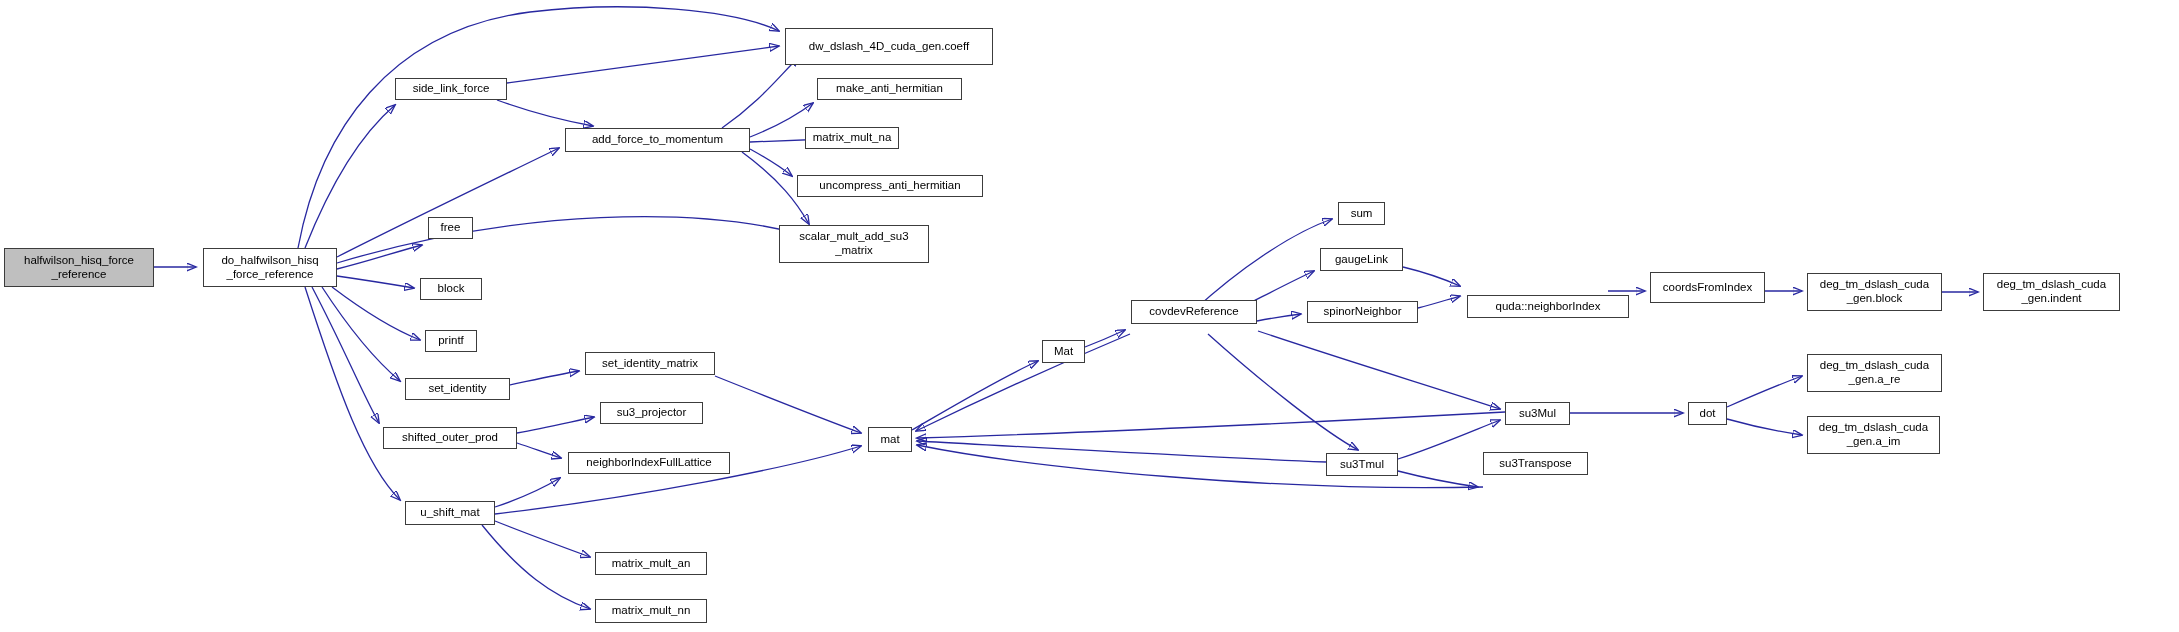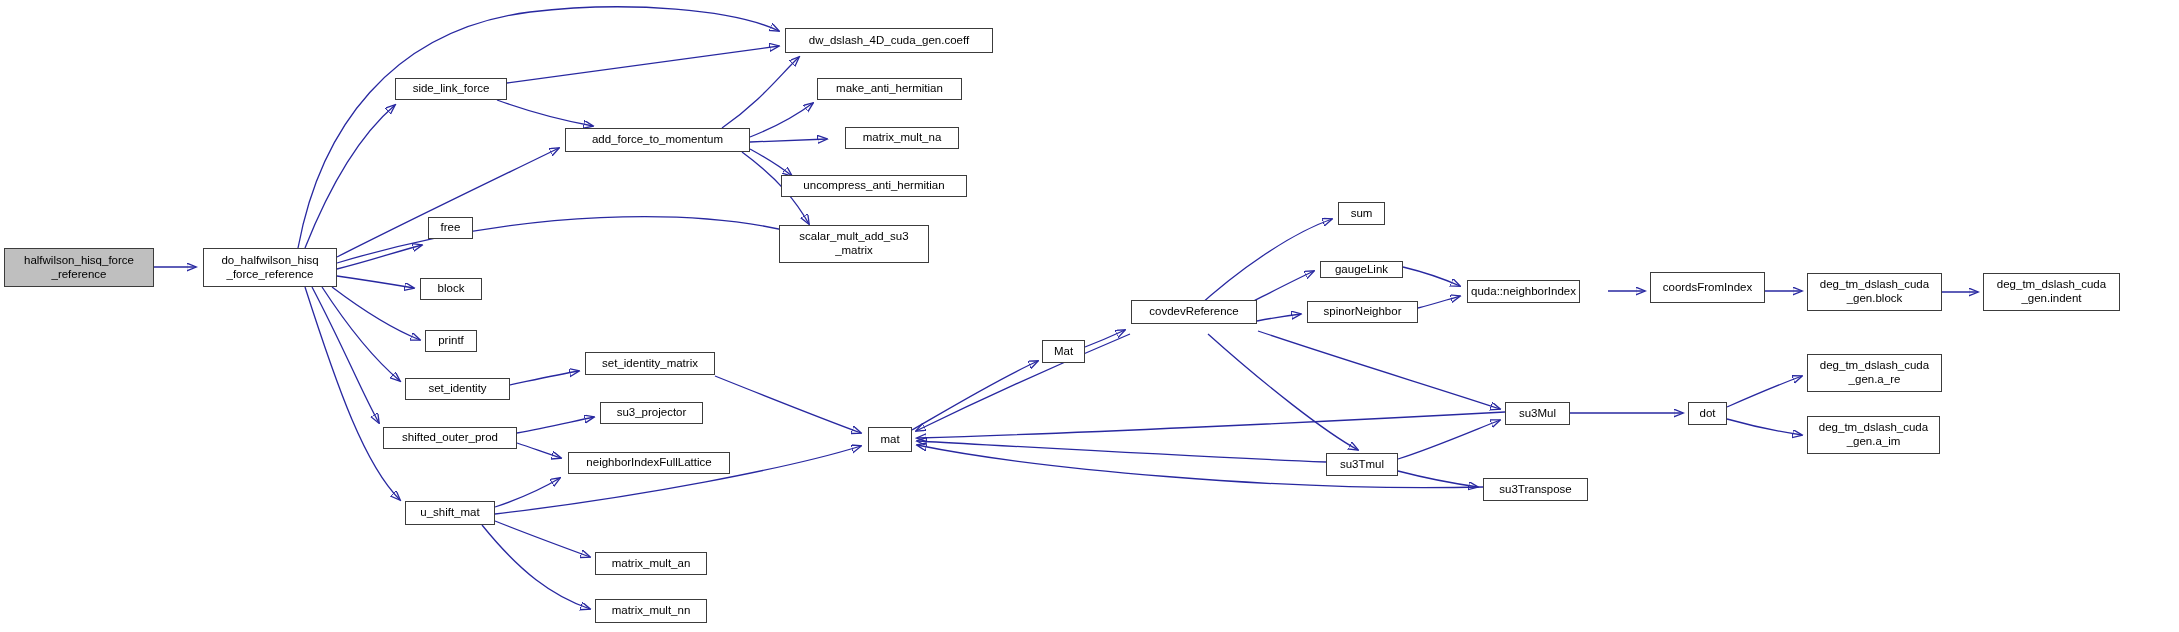--- a/index.html
+++ b/index.html
@@ -89,51 +89,51 @@
     <path marker-end="url(#arw)" d="M1326,462 C1180,456 1010,446 917,441"></path>
     <path marker-end="url(#arw)" d="M1483,487 C1280,492 1030,468 917,445"></path>
   </svg>
 
   <div class="node highlight" style="left:4px;top:248px;width:150px;height:39px">halfwilson_hisq_force
 _reference</div>
   <div class="node" style="left:203px;top:248px;width:134px;height:39px">do_halfwilson_hisq
 _force_reference</div>
   <div class="node" style="left:395px;top:78px;width:112px;height:22px">side_link_force</div>
   <div class="node" style="left:565px;top:128px;width:185px;height:24px">add_force_to_momentum</div>
-  <div class="node" style="left:785px;top:28px;width:208px;height:25px">dw_dslash_4D_cuda_gen.coeff</div>
+  <div class="node" style="left:785px;top:28px;width:208px;height:37px">dw_dslash_4D_cuda_gen.coeff</div>
   <div class="node" style="left:817px;top:78px;width:145px;height:22px">make_anti_hermitian</div>
-  <div class="node" style="left:845px;top:127px;width:114px;height:22px">matrix_mult_na</div>
-  <div class="node" style="left:781px;top:175px;width:186px;height:22px">uncompress_anti_hermitian</div>
+  <div class="node" style="left:805px;top:127px;width:94px;height:22px">matrix_mult_na</div>
+  <div class="node" style="left:797px;top:175px;width:186px;height:22px">uncompress_anti_hermitian</div>
   <div class="node" style="left:779px;top:225px;width:150px;height:38px">scalar_mult_add_su3
 _matrix</div>
   <div class="node" style="left:428px;top:217px;width:45px;height:22px">free</div>
   <div class="node" style="left:420px;top:278px;width:62px;height:22px">block</div>
   <div class="node" style="left:425px;top:330px;width:52px;height:22px">printf</div>
   <div class="node" style="left:405px;top:378px;width:105px;height:22px">set_identity</div>
   <div class="node" style="left:585px;top:352px;width:130px;height:23px">set_identity_matrix</div>
   <div class="node" style="left:383px;top:427px;width:134px;height:22px">shifted_outer_prod</div>
   <div class="node" style="left:600px;top:402px;width:103px;height:22px">su3_projector</div>
   <div class="node" style="left:568px;top:452px;width:162px;height:22px">neighborIndexFullLattice</div>
   <div class="node" style="left:405px;top:501px;width:90px;height:24px">u_shift_mat</div>
   <div class="node" style="left:595px;top:552px;width:112px;height:23px">matrix_mult_an</div>
   <div class="node" style="left:595px;top:599px;width:112px;height:24px">matrix_mult_nn</div>
   <div class="node" style="left:868px;top:427px;width:44px;height:25px">mat</div>
   <div class="node" style="left:1042px;top:340px;width:43px;height:23px">Mat</div>
   <div class="node" style="left:1131px;top:300px;width:126px;height:24px">covdevReference</div>
   <div class="node" style="left:1338px;top:202px;width:47px;height:23px">sum</div>
-  <div class="node" style="left:1320px;top:261px;width:83px;height:17px">gaugeLink</div>
+  <div class="node" style="left:1320px;top:248px;width:83px;height:23px">gaugeLink</div>
   <div class="node" style="left:1307px;top:301px;width:111px;height:22px">spinorNeighbor</div>
-  <div class="node" style="left:1467px;top:280px;width:113px;height:23px">quda::neighborIndex</div>
+  <div class="node" style="left:1467px;top:295px;width:162px;height:23px">quda::neighborIndex</div>
   <div class="node" style="left:1650px;top:272px;width:115px;height:31px">coordsFromIndex</div>
   <div class="node" style="left:1807px;top:273px;width:135px;height:38px">deg_tm_dslash_cuda
 _gen.block</div>
   <div class="node" style="left:1983px;top:273px;width:137px;height:38px">deg_tm_dslash_cuda
 _gen.indent</div>
   <div class="node" style="left:1505px;top:402px;width:65px;height:23px">su3Mul</div>
   <div class="node" style="left:1688px;top:402px;width:39px;height:23px">dot</div>
   <div class="node" style="left:1807px;top:354px;width:135px;height:38px">deg_tm_dslash_cuda
 _gen.a_re</div>
   <div class="node" style="left:1807px;top:416px;width:133px;height:38px">deg_tm_dslash_cuda
 _gen.a_im</div>
   <div class="node" style="left:1326px;top:453px;width:72px;height:23px">su3Tmul</div>
-  <div class="node" style="left:1483px;top:478px;width:105px;height:23px">su3Transpose</div>
+  <div class="node" style="left:1483px;top:452px;width:105px;height:23px">su3Transpose</div>
 
 </div>
 
 </body></html>

